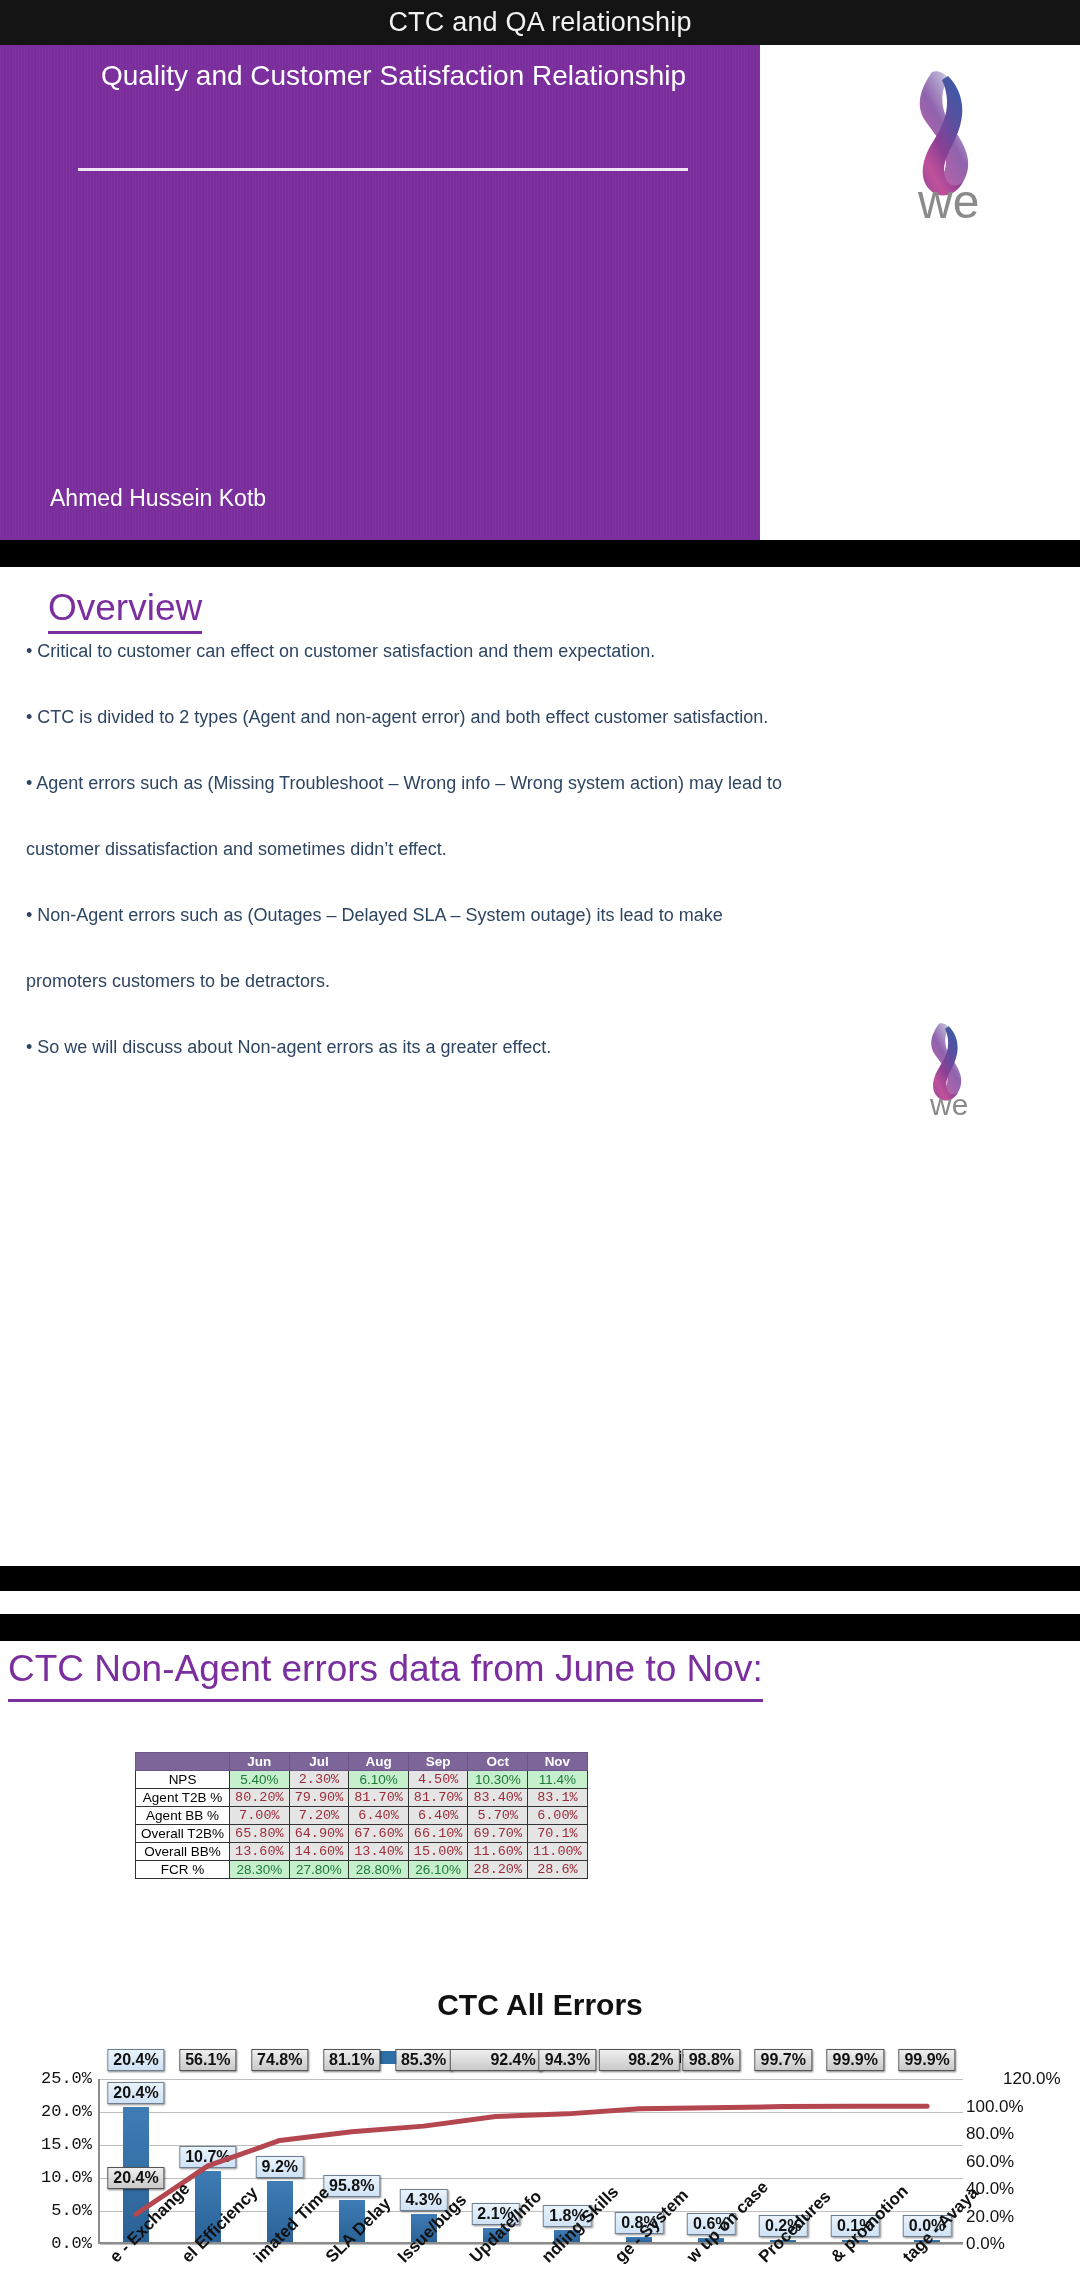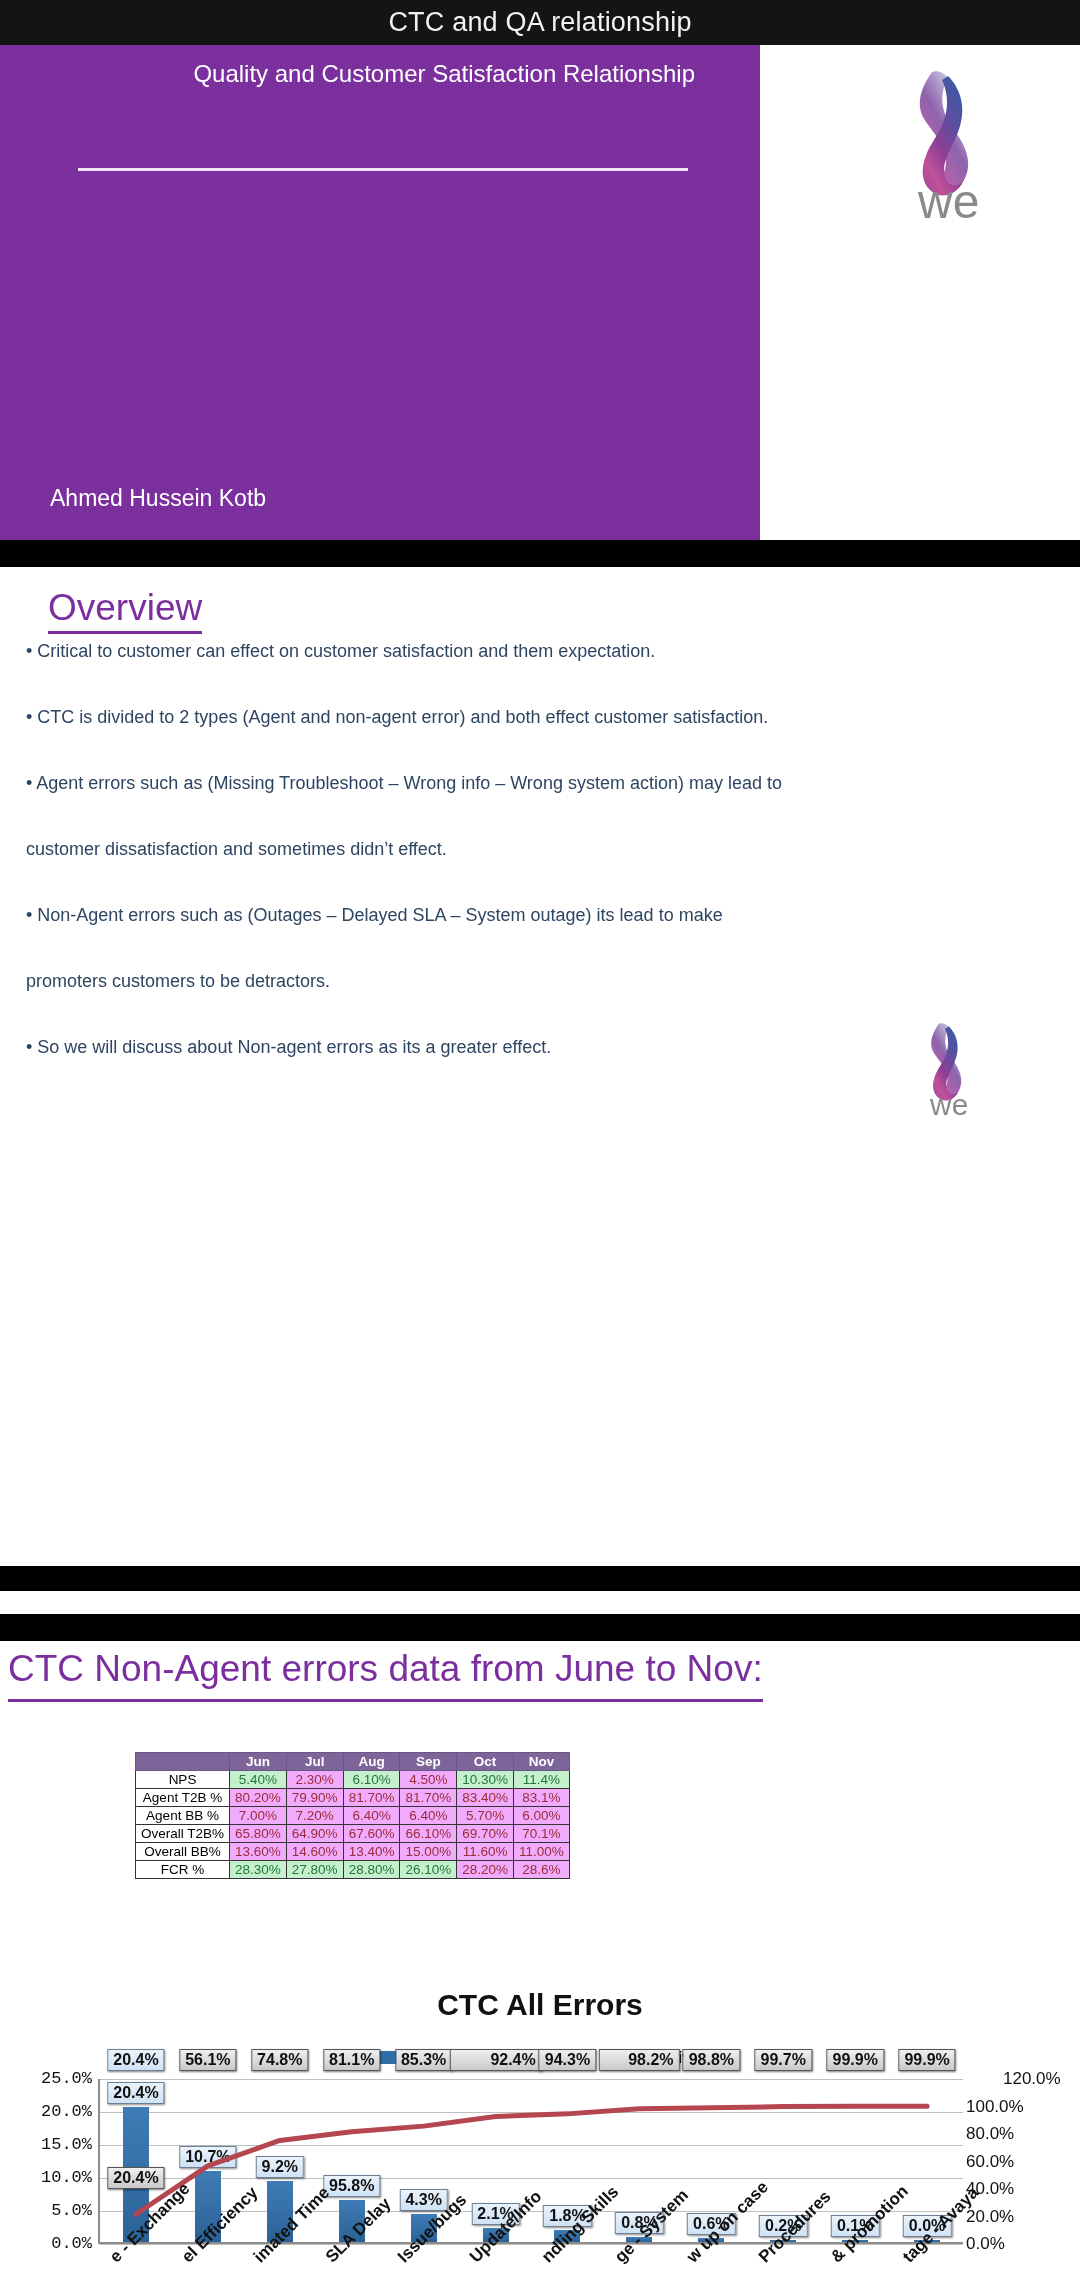--- a/index.html
+++ b/index.html
@@ -35,25 +35,25 @@
   }
   .slide1-purple {
     position: absolute; left: 0; top: 0;
     width: 760px; height: 495px;
     background: #7b2f9e;
     background-image: linear-gradient(90deg, rgba(255,255,255,0.02) 50%, rgba(0,0,0,0.02) 50%);
     background-size: 3px 3px;
   }
   .slide1-title {
     position: absolute;
-    left: 40px; top: 15px; width: 655px;
+    left: 66px; top: 15px; width: 655px;
     color: #ffffff;
-    font-size: 24px;
+    font-size: 28px;
     line-height: 1.17;
-    text-align: right;
+    text-align: center;
     font-weight: 400;
   }
   .slide1-rule {
     position: absolute;
     left: 78px; top: 123px;
     width: 610px; height: 3px;
     background: #f1e4f7;
   }
   .slide1-author {
     position: absolute;
@@ -142,21 +142,21 @@
     font-size: 13.5px;
   }
   .datatable th.corner { background: #7d6599; }
   .datatable td.rowhead {
     background: #ffffff;
     color: #000000;
     font-weight: 400;
     min-width: 84px;
   }
   .c-green { background: #c6efce; color: #1f7a37; }
-  .c-red   { background: #f0abfc; color: #9c2а3a; color: #9c2c39; }
+  .c-red   { background: #e5e5e5; color: #9c2а3a; color: #9c2c39; font-family: Liberation Mono, monospace; }
 
   
   .chart-title {
     position: absolute; left: 0; top: 347px;
     width: 1080px;
     text-align: center;
     font-size: 30px;
     font-weight: 700;
     color: #111111;
   }

